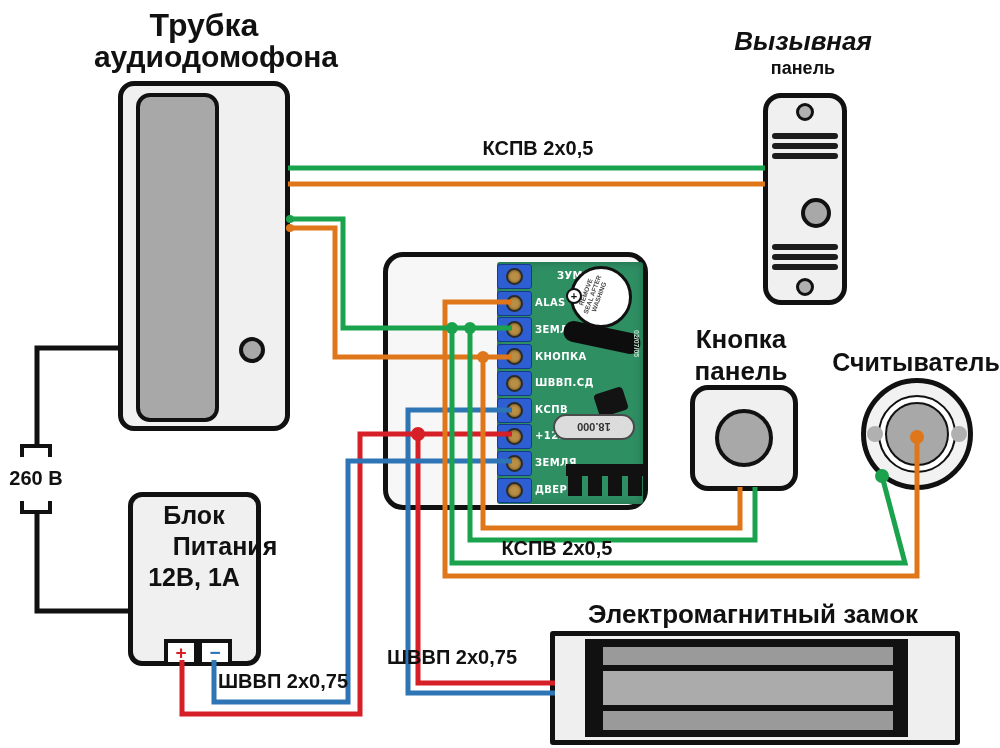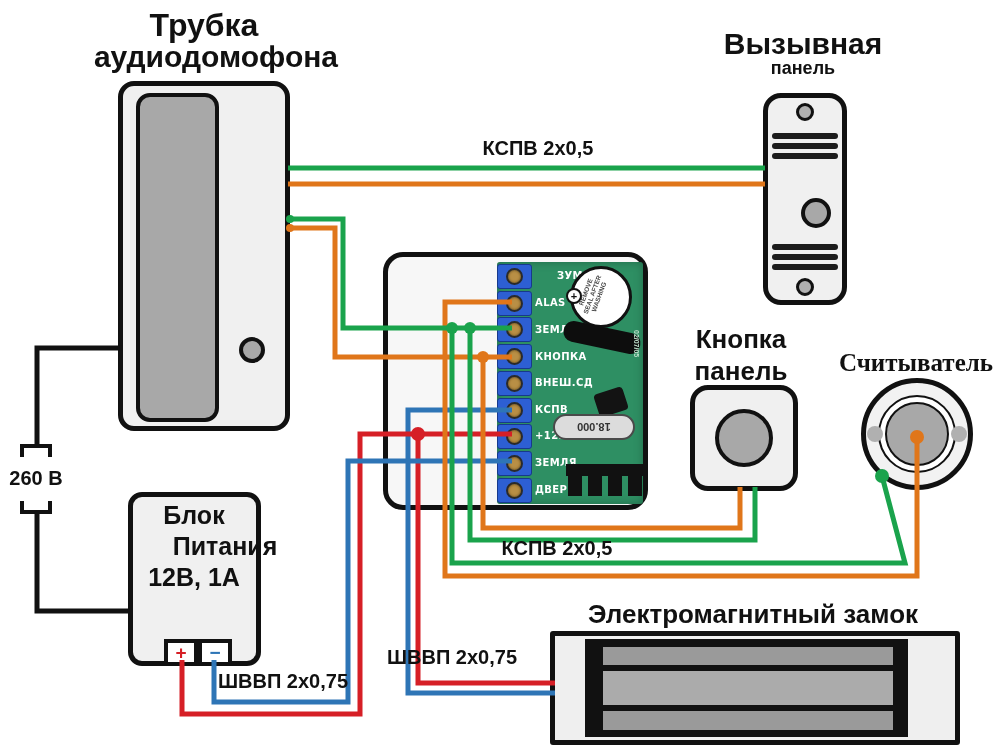--- a/index.html
+++ b/index.html
@@ -69,21 +69,21 @@
   <div class="screw" style="left:506px;top:375px;"></div>
   <div class="screw" style="left:506px;top:402px;"></div>
   <div class="screw" style="left:506px;top:428px;"></div>
   <div class="screw" style="left:506px;top:455px;"></div>
   <div class="screw" style="left:506px;top:482px;"></div>
 
   <div class="tlabel" style="top:270px;margin-left:22px;">ЗУМЕР</div>
   <div class="tlabel" style="top:297px;">ALAS</div>
   <div class="tlabel" style="top:324px;">ЗЕМЛЯ</div>
   <div class="tlabel" style="top:351px;">КНОПКА</div>
-  <div class="tlabel" style="top:377px;">ВНЕШ.СД</div>
+  <div class="tlabel" style="top:377px;">ШВВП.СД</div>
   <div class="tlabel" style="top:404px;">КСПВ</div>
   <div class="tlabel" style="top:430px;">+12В</div>
   <div class="tlabel" style="top:457px;">ЗЕМЛЯ</div>
   <div class="tlabel" style="top:484px;">ДВЕРЬ</div>
 
   <div class="circ" style="left:570px;top:266px;width:62px;height:62px;background:#fff;border:3px solid #111;"></div>
   <div style="position:absolute;left:581px;top:277px;width:42px;height:42px;transform:rotate(-70deg);
               font-size:6.5px;line-height:7px;font-weight:bold;color:#444;text-align:center;">REMOVE SEAL AFTER WASHING</div>
   <div class="circ" style="left:566px;top:288px;width:16px;height:16px;background:#fff;border:2px solid #111;
               text-align:center;font-size:11px;line-height:12px;font-weight:bold;color:#111;">+</div>
@@ -157,28 +157,28 @@
     <circle class="d-orange" cx="483" cy="357" r="6"></circle>
     <circle class="d-orange" cx="917" cy="437" r="7"></circle>
     <circle class="d-red" cx="418" cy="434" r="7"></circle>
     <circle class="d-green" cx="290" cy="219" r="4"></circle>
     <circle class="d-orange" cx="290" cy="228" r="4"></circle>
   </svg>
 
   <div class="lbl" style="left:204px;top:8px;font-size:32px;">Трубка</div>
   <div class="lbl" style="left:204px;top:40px;font-size:30px;margin-left:12px;">аудиодомофона</div>
 
-  <div class="lbl" style="left:803px;top:27px;font-size:30px;">Вызывная</div>
+  <div class="lbl" style="left:803px;top:27px;font-size:26px;font-style:italic;">Вызывная</div>
   <div class="lbl" style="left:803px;top:59px;font-size:18px;">панель</div>
 
 
   <div class="lbl" style="left:741px;top:325px;font-size:26px;">Кнопка</div>
   <div class="lbl" style="left:741px;top:357px;font-size:26px;">панель</div>
 
-  <div class="lbl" style="left:916px;top:349px;font-size:25px;font-family:Liberation Serif, serif;">Считыватель</div>
+  <div class="lbl" style="left:916px;top:349px;font-size:25px;">Считыватель</div>
 
   <div class="lbl" style="left:753px;top:600px;font-size:26px;">Электромагнитный замок</div>
 
   <div class="lbl" style="left:194px;top:502px;font-size:25px;">Блок</div>
   <div class="lbl" style="left:194px;top:533px;font-size:25px;margin-left:31px;">Питания</div>
   <div class="lbl" style="left:194px;top:564px;font-size:25px;">12В, 1А</div>
 
   <div class="lbl" style="left:36px;top:467px;font-size:20px;">260 В</div>
 
   <div class="lbl" style="left:538px;top:137px;font-size:20px;">КСПВ 2х0,5</div>

